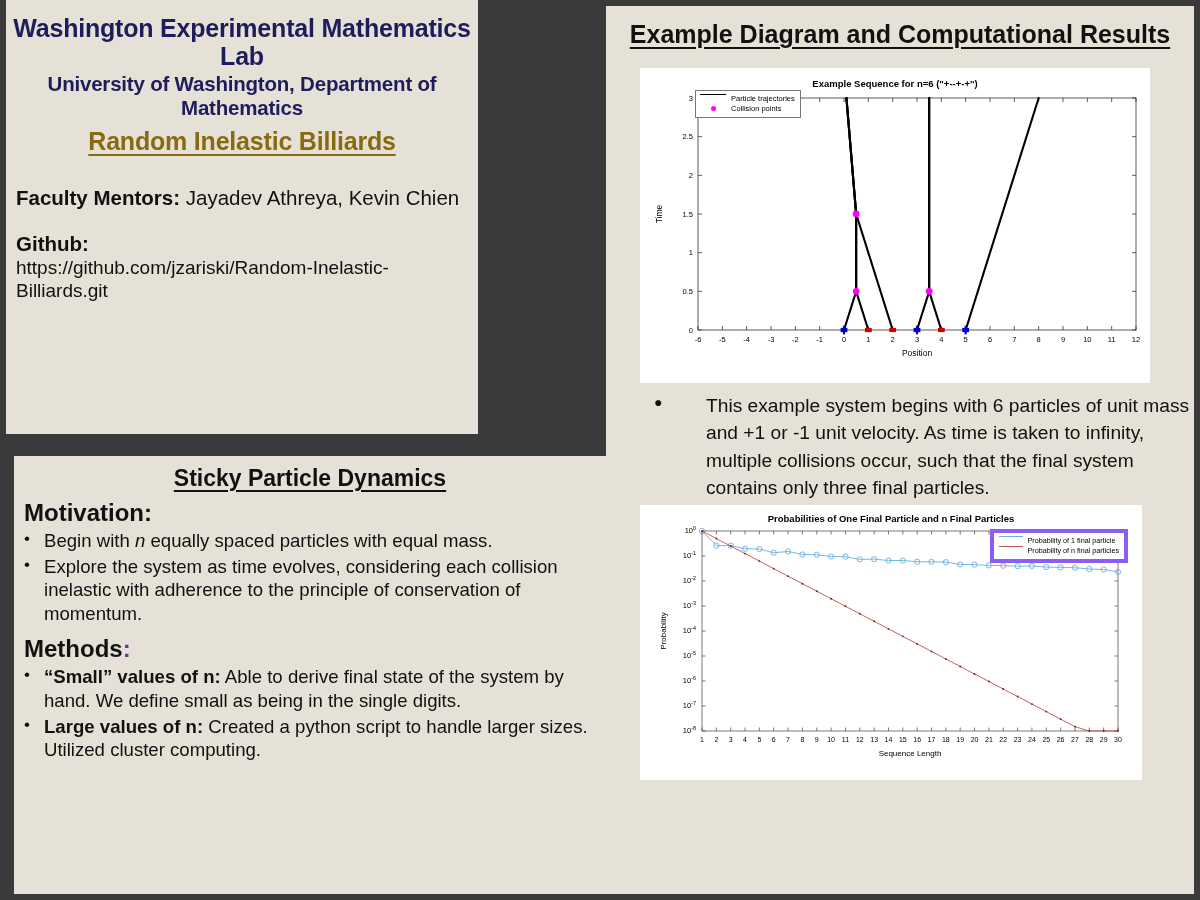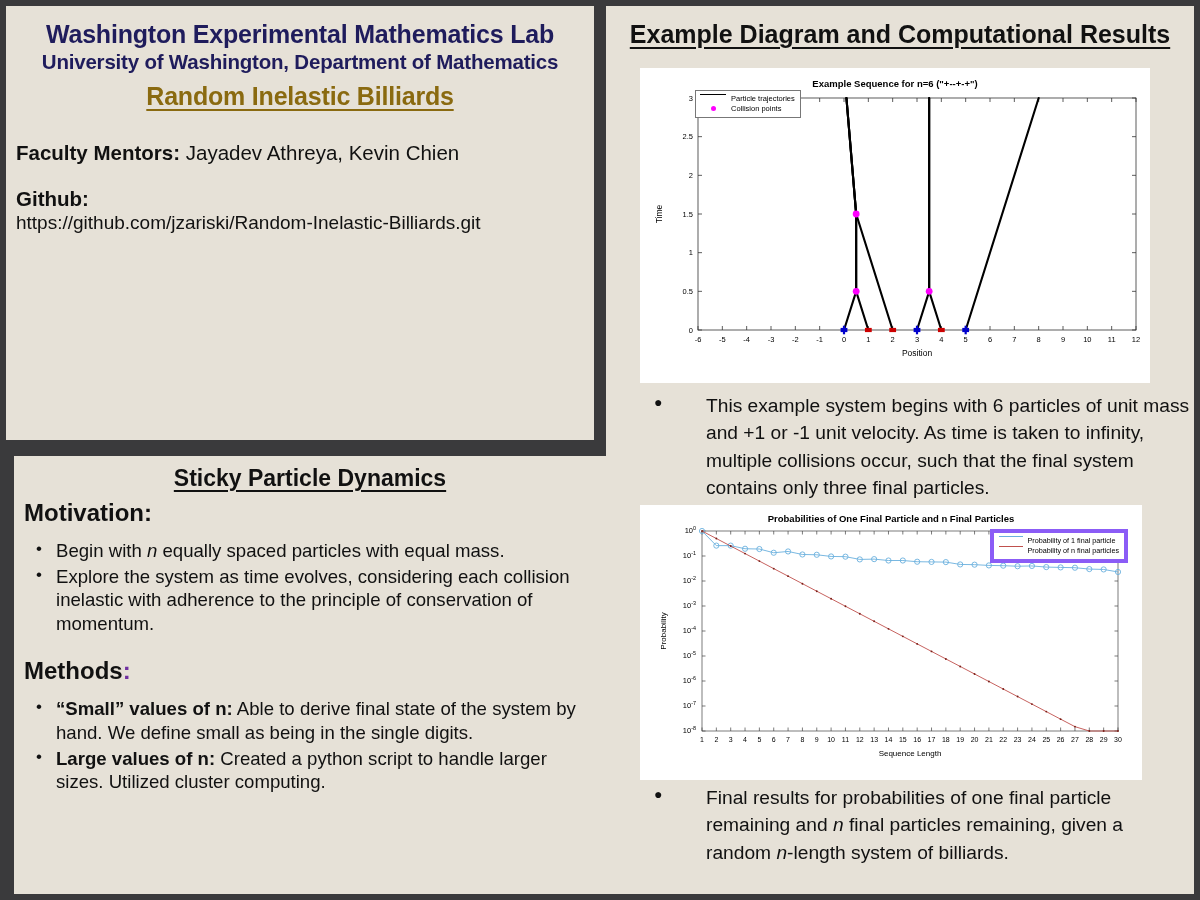--- a/index.html
+++ b/index.html
@@ -6,21 +6,21 @@
   html, body {
     width: 1200px; height: 900px;
     background: #3a3a3c;
     font-family: "Liberation Sans", sans-serif;
     overflow: hidden;
   }
   .poster { position: relative; width: 1200px; height: 900px; background: #3a3a3c; }
 
   
   .panel { position: absolute; background: #e6e1d7; }
-  #panel-header   { left: 6px;   top: 6px;   width: 588px; height: 434px; }
+  #panel-header   { left: 6px;   top: 0;   width: 472px; height: 434px; }
   #panel-sticky   { left: 14px;   top: 456px; width: 592px; height: 438px; }
   #panel-results  { left: 606px; top: 6px;   width: 588px; height: 888px; }
 
   
   .lab-title {
     text-align: center; color: #1f1c5c; font-weight: bold;
     font-size: 25px; line-height: 1.12; padding-top: 14px; letter-spacing: -0.2px;
   }
   .lab-sub {
     text-align: center; color: #1f1c5c; font-weight: bold;
@@ -37,21 +37,21 @@
   .gh-label { font-weight: bold; font-size: 20.5px; }
   .gh-url { font-size: 19px; line-height: 1.2; }
 
   
   .section-title {
     text-align: center; font-weight: bold; font-size: 23px; color: #111;
     text-decoration: underline; text-underline-offset: 4px; padding-top: 9px;
   }
   .sub-head { font-weight: bold; font-size: 24px; color: #111; padding: 7px 0 0 10px; }
   .sub-head .colon-accent { color: #7030a0; }
-  ul.bullets { list-style: none; padding: 0 14px 0 8px; margin: 12px; }
+  ul.bullets { list-style: none; padding: 0 14px 0 8px; margin: 0; }
   ul.bullets li {
     position: relative; padding-left: 22px; font-size: 18.6px;
     line-height: 1.27; color: #111; margin-top: 2px;
   }
   ul.bullets li::before {
     content: "\2022"; position: absolute; left: 2px; top: -1px;
     font-size: 17px; color: #111;
   }
   ul.bullets li b { font-weight: bold; text-align: center; }
   em.ital { font-style: italic; }
@@ -453,17 +453,14 @@
       <div class="legend-row">
         <span class="f2-line-red"></span>
         <span>Probability of n final particles</span>
       </div>
     </div>
   </div>
 
   <ul class="res-bullets" id="res-b1">
     <li>This example system begins with 6 particles of unit mass and +1 or -1 unit velocity. As time is taken to infinity, multiple collisions occur, such that the final system contains only three final particles.</li>
   </ul>
-  <ul class="res-bullets" id="res-b2">
-    <li>Final results for probabilities of one final particle remaining and <em class="ital">n</em> final particles remaining, given a random <em class="ital">n</em>-length system of billiards.</li>
-  </ul>
 
 </div>
 
 </body></html>

